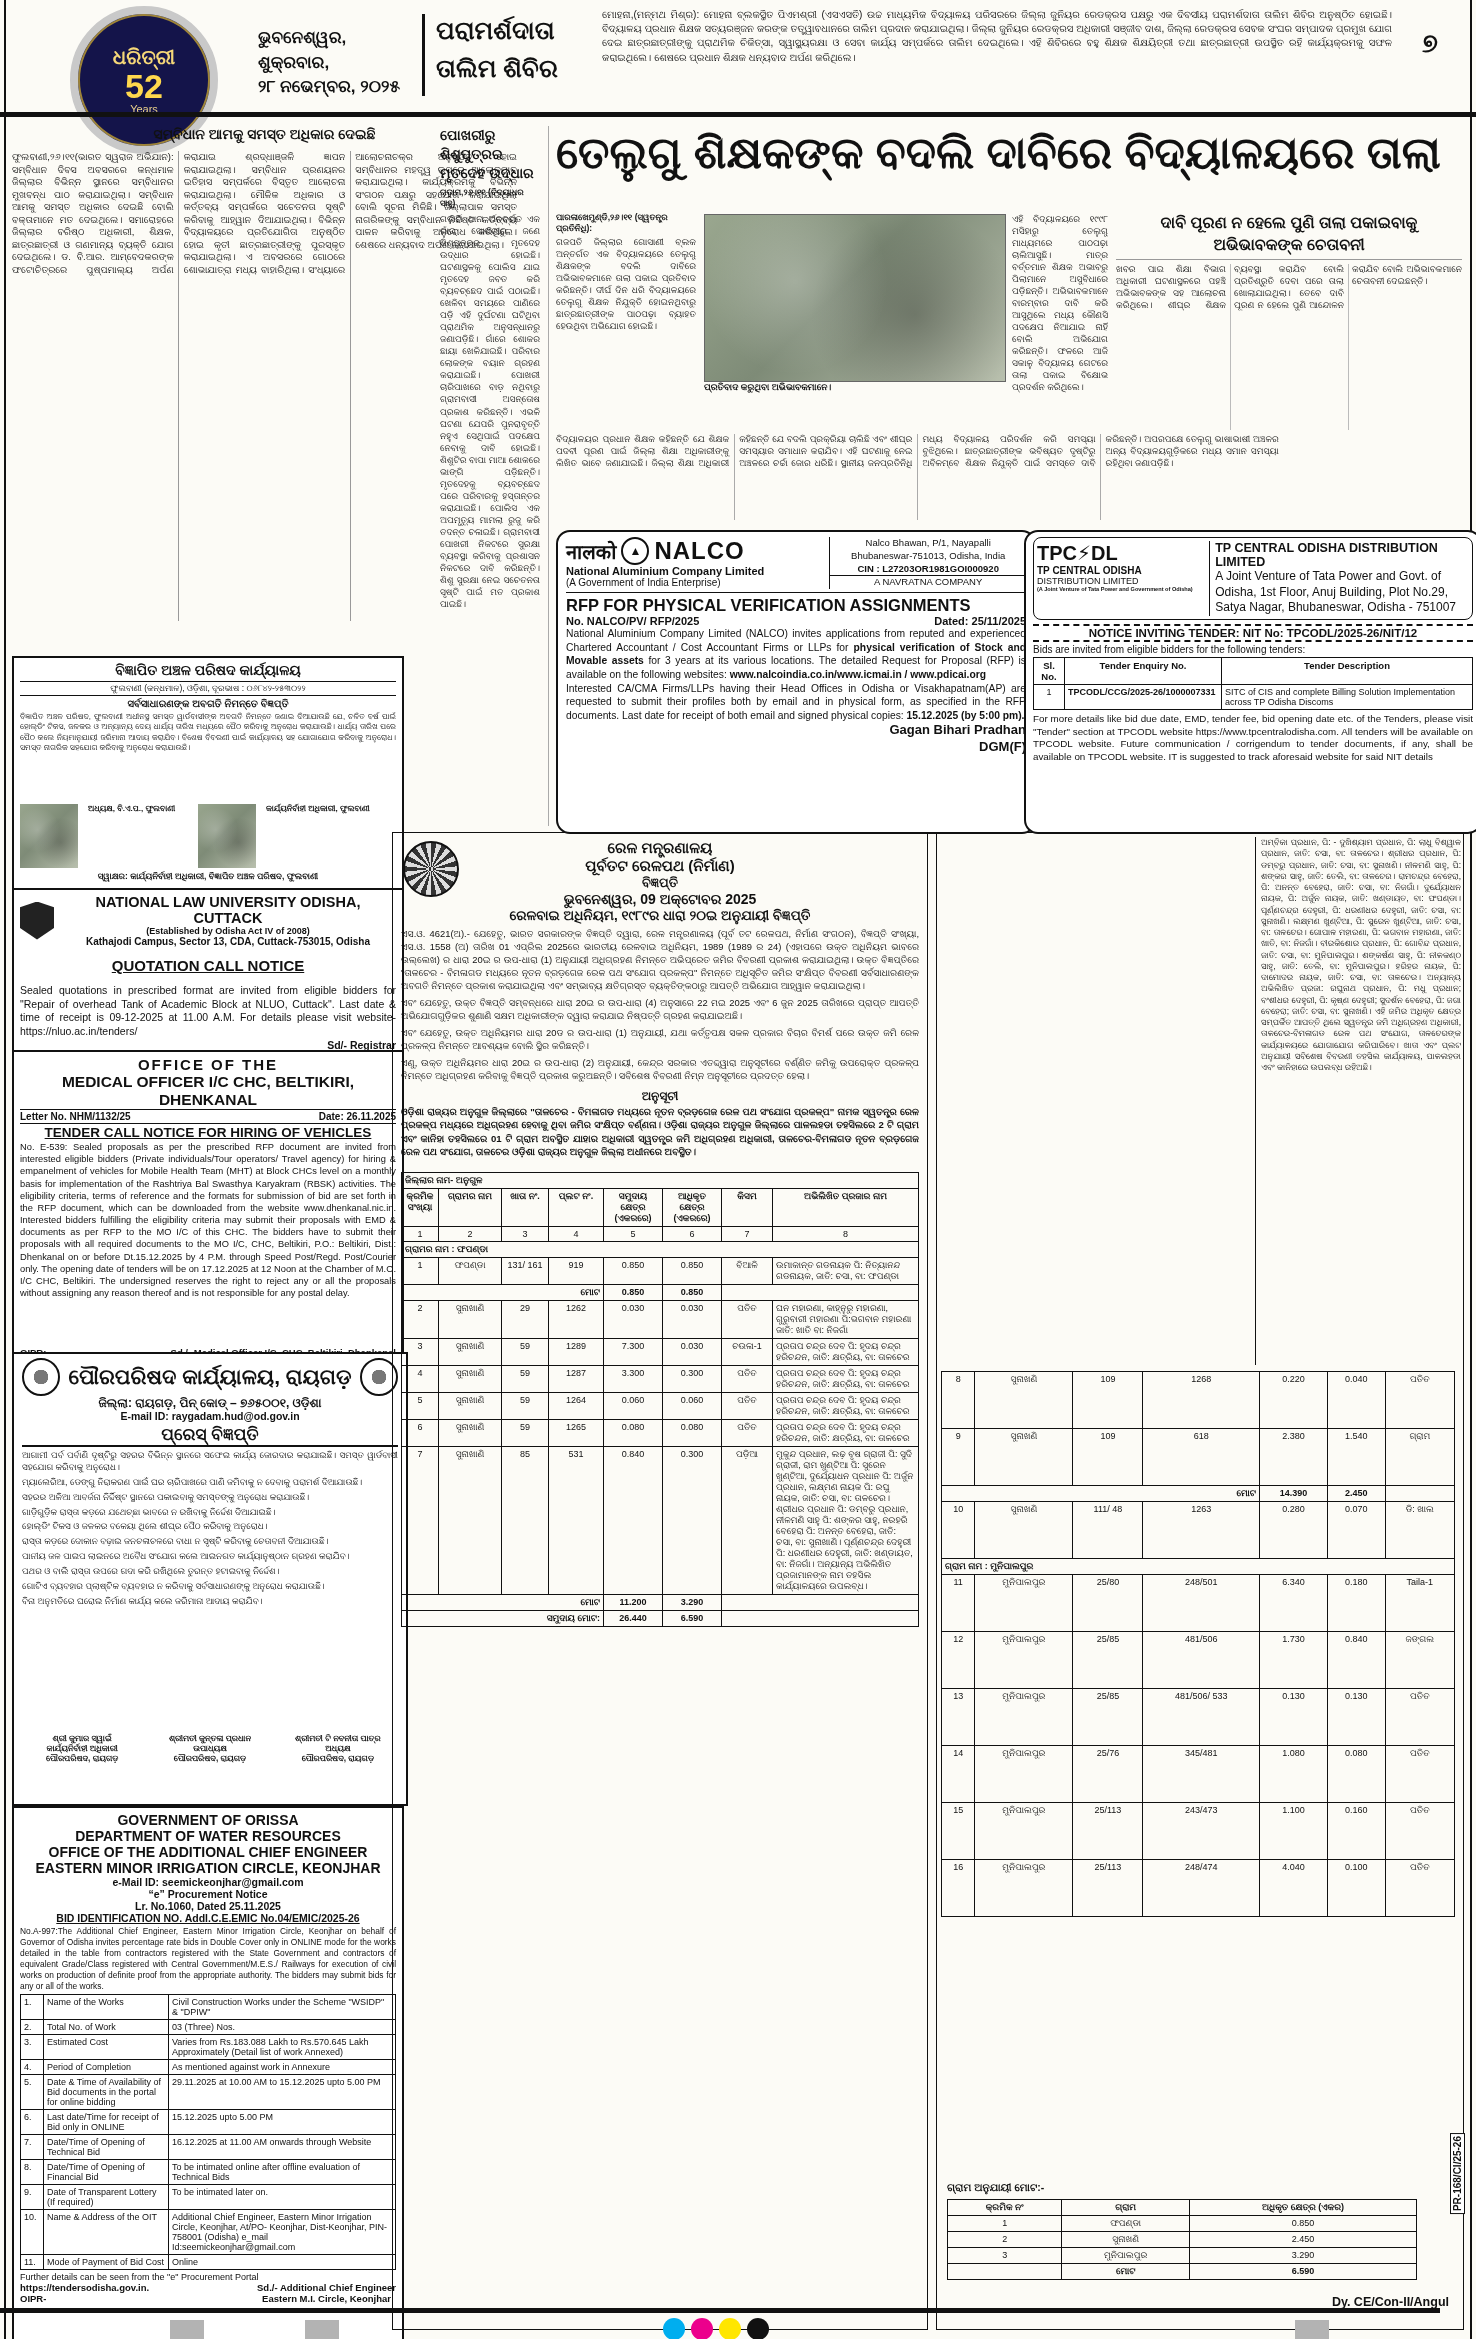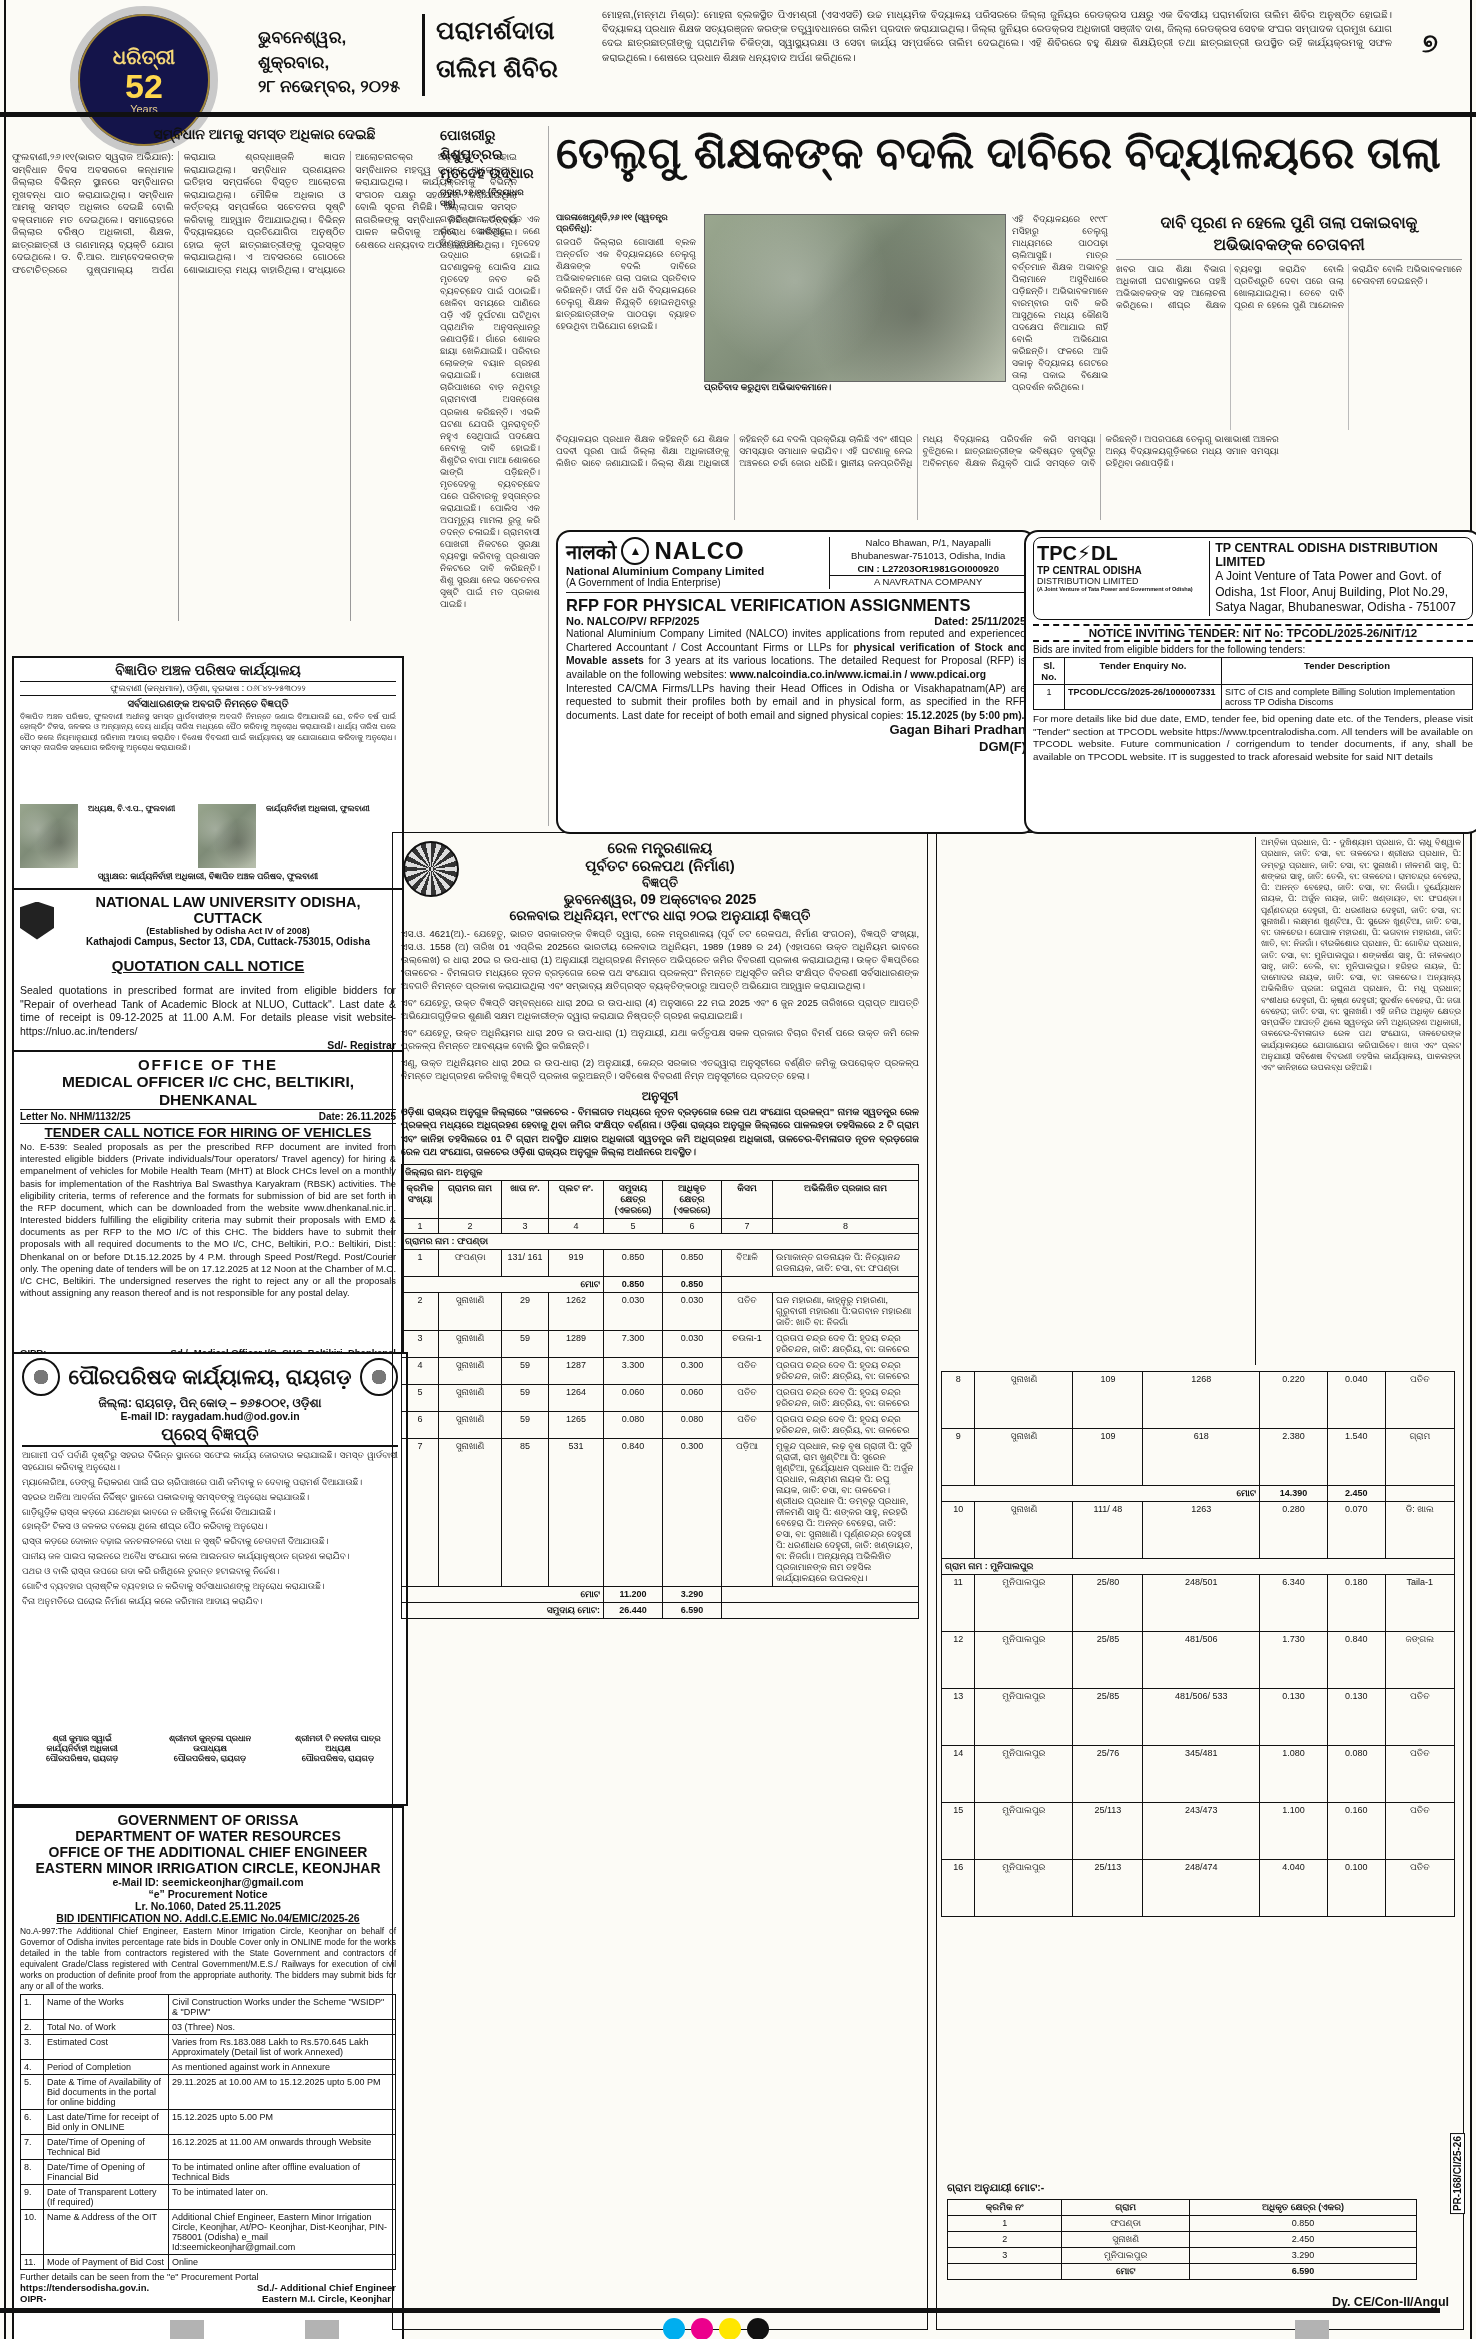--- a/index.html
+++ b/index.html
@@ -341,21 +341,21 @@
       <div class="c b" style="font-size:14px;">ଭୁବନେଶ୍ୱର, 09 ଅକ୍ଟୋବର 2025</div>
       <div class="c b" style="font-size:13.5px;">ରେଳବାଇ ଅଧିନିୟମ, ୧୯୮୯ର ଧାରା ୨୦ଇ ଅନୁଯାୟୀ ବିଜ୍ଞପ୍ତି</div>
     </div>
     <div class="j" style="font-size:9.4px;line-height:1.38;margin-top:4px;">ଏସ.ଓ. 4621(ଅ).- ଯେହେତୁ, ଭାରତ ସରକାରଙ୍କ ବିଜ୍ଞପ୍ତି ଦ୍ୱାରା, ରେଳ ମନ୍ତ୍ରଣାଳୟ (ପୂର୍ବ ତଟ ରେଳପଥ, ନିର୍ମାଣ ସଂଗଠନ), ବିଜ୍ଞପ୍ତି ସଂଖ୍ୟା, ଏସ.ଓ. 1558 (ଅ) ତାରିଖ 01 ଏପ୍ରିଲ 2025ରେ ଭାରତୀୟ ରେଳବାଇ ଅଧିନିୟମ, 1989 (1989 ର 24) (ଏହାପରେ ଉକ୍ତ ଅଧିନିୟମ ଭାବରେ ଉଲ୍ଲେଖ) ର ଧାରା 20ଇ ର ଉପ-ଧାରା (1) ଅନୁଯାୟୀ ଅଧିଗ୍ରହଣ ନିମନ୍ତେ ଅଭିପ୍ରେତ ଜମିର ବିବରଣୀ ପ୍ରକାଶ କରାଯାଇଥିଲା। ଉକ୍ତ ବିଜ୍ଞପ୍ତିରେ "ତାଳଚେର - ବିମଳାଗଡ ମଧ୍ୟରେ ନୂତନ ବ୍ରଡ଼ଗେଜ ରେଳ ପଥ ସଂଯୋଗ ପ୍ରକଳ୍ପ" ନିମନ୍ତେ ଅଧିସୂଚିତ ଜମିର ସଂକ୍ଷିପ୍ତ ବିବରଣୀ ସର୍ବସାଧାରଣଙ୍କ ଅବଗତି ନିମନ୍ତେ ପ୍ରକାଶ କରାଯାଇଥିଲା ଏବଂ ସମ୍ଭାବ୍ୟ କ୍ଷତିଗ୍ରସ୍ତ ବ୍ୟକ୍ତିଙ୍କଠାରୁ ଆପତ୍ତି ଅଭିଯୋଗ ଆହ୍ୱାନ କରାଯାଇଥିଲା।</div>
     <div class="j" style="font-size:9.4px;line-height:1.38;margin-top:4px;">ଏବଂ ଯେହେତୁ, ଉକ୍ତ ବିଜ୍ଞପ୍ତି ସମ୍ବନ୍ଧରେ ଧାରା 20ଇ ର ଉପ-ଧାରା (4) ଅନୁସାରେ 22 ମଇ 2025 ଏବଂ 6 ଜୁନ 2025 ତାରିଖରେ ପ୍ରାପ୍ତ ଆପତ୍ତି ଅଭିଯୋଗଗୁଡ଼ିକର ଶୁଣାଣି ସକ୍ଷମ ଅଧିକାରୀଙ୍କ ଦ୍ୱାରା କରାଯାଇ ନିଷ୍ପତ୍ତି ଗ୍ରହଣ କରାଯାଇଅଛି।</div>
     <div class="j" style="font-size:9.4px;line-height:1.38;margin-top:4px;">ଏବଂ ଯେହେତୁ, ଉକ୍ତ ଅଧିନିୟମର ଧାରା 20ଡ ର ଉପ-ଧାରା (1) ଅନୁଯାୟୀ, ଯଥା କର୍ତ୍ତୃପକ୍ଷ ସକଳ ପ୍ରକାର ବିଚାର ବିମର୍ଶ ପରେ ଉକ୍ତ ଜମି ରେଳ ପ୍ରକଳ୍ପ ନିମନ୍ତେ ଆବଶ୍ୟକ ବୋଲି ସ୍ଥିର କରିଛନ୍ତି।</div>
     <div class="j" style="font-size:9.4px;line-height:1.38;margin-top:4px;">ଏଣୁ, ଉକ୍ତ ଅଧିନିୟମର ଧାରା 20ଇ ର ଉପ-ଧାରା (2) ଅନୁଯାୟୀ, କେନ୍ଦ୍ର ସରକାର ଏତଦ୍ଦ୍ୱାରା ଅନୁସୂଚୀରେ ବର୍ଣ୍ଣିତ ଜମିକୁ ଉପରୋକ୍ତ ପ୍ରକଳ୍ପ ନିମନ୍ତେ ଅଧିଗ୍ରହଣ କରିବାକୁ ବିଜ୍ଞପ୍ତି ପ୍ରକାଶ କରୁଅଛନ୍ତି। ସବିଶେଷ ବିବରଣୀ ନିମ୍ନ ଅନୁସୂଚୀରେ ପ୍ରଦତ୍ତ ହେଲା।</div>
     <div class="c b" style="font-size:12px;margin-top:6px;">ଅନୁସୂଚୀ</div>
     <div class="j b" style="font-size:9.6px;line-height:1.4;margin-top:2px;">ଓଡ଼ିଶା ରାଜ୍ୟର ଅନୁଗୁଳ ଜିଲ୍ଲାରେ "ତାଳଚେର - ବିମଳାଗଡ ମଧ୍ୟରେ ନୂତନ ବ୍ରଡ଼ଗେଜ ରେଳ ପଥ ସଂଯୋଗ ପ୍ରକଳ୍ପ" ନାମକ ସ୍ୱତନ୍ତ୍ର ରେଳ ପ୍ରକଳ୍ପ ମଧ୍ୟରେ ଅଧିଗ୍ରହଣ ହେବାକୁ ଥିବା ଜମିର ସଂକ୍ଷିପ୍ତ ବର୍ଣ୍ଣନା। ଓଡ଼ିଶା ରାଜ୍ୟର ଅନୁଗୁଳ ଜିଲ୍ଲାରେ ପାଳଲହଡା ତହସିଲରେ 2 ଟି ଗ୍ରାମ ଏବଂ କାନିହା ତହସିଲରେ 01 ଟି ଗ୍ରାମ ଅବସ୍ଥିତ ଯାହାର ଅଧିକାରୀ ସ୍ୱତନ୍ତ୍ର ଜମି ଅଧିଗ୍ରହଣ ଅଧିକାରୀ, ତାଳଚେର-ବିମଳାଗଡ ନୂତନ ବ୍ରଡ଼ଗେଜ ରେଳ ପଥ ସଂଯୋଗ, ତାଳଚେର ଓଡ଼ିଶା ରାଜ୍ୟର ଅନୁଗୁଳ ଜିଲ୍ଲା ଅଧୀନରେ ଅବସ୍ଥିତ।</div>
 
-    <table class="dtab" style="width:100%;margin-top:6px;">
+    <table class="dtab" style="width:100%;margin-top:14px;">
       <thead>
         <tr>
             <th colspan="8" style="text-align:left;">ଜିଲ୍ଲାର ନାମ- ଅନୁଗୁଳ</th>
           </tr>
         <tr id="center-cols">
             <th style="width: 30px;">କ୍ରମିକ ସଂଖ୍ୟା</th>
             <th style="width: 56px;">ଗ୍ରାମର ନାମ</th>
             <th style="width: 40px;">ଖାତା ନଂ.</th>
             <th style="width: 48px;">ପ୍ଲଟ ନଂ.</th>
             <th style="width: 52px;">ସମୁଦାୟ କ୍ଷେତ୍ର (ଏକରରେ)</th>

